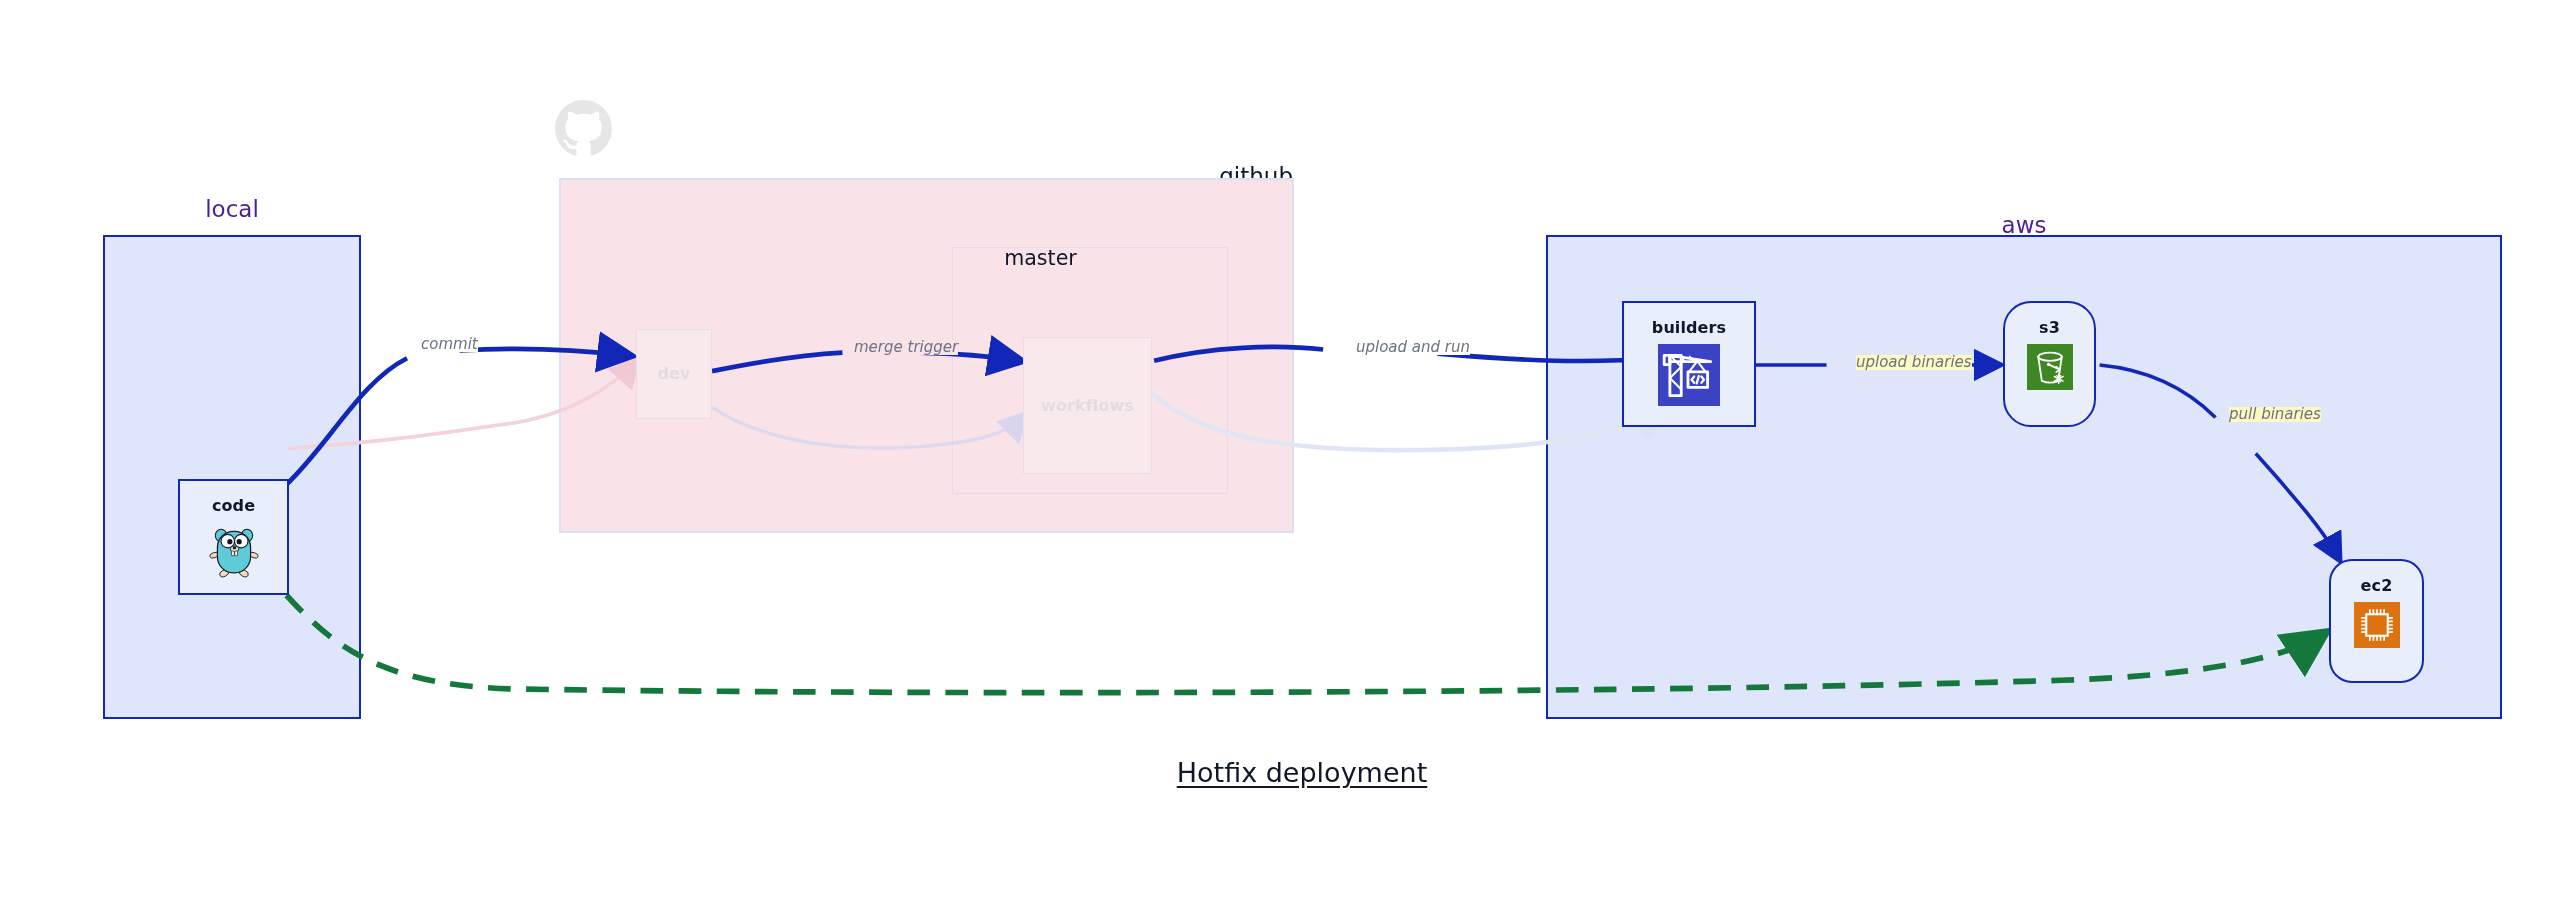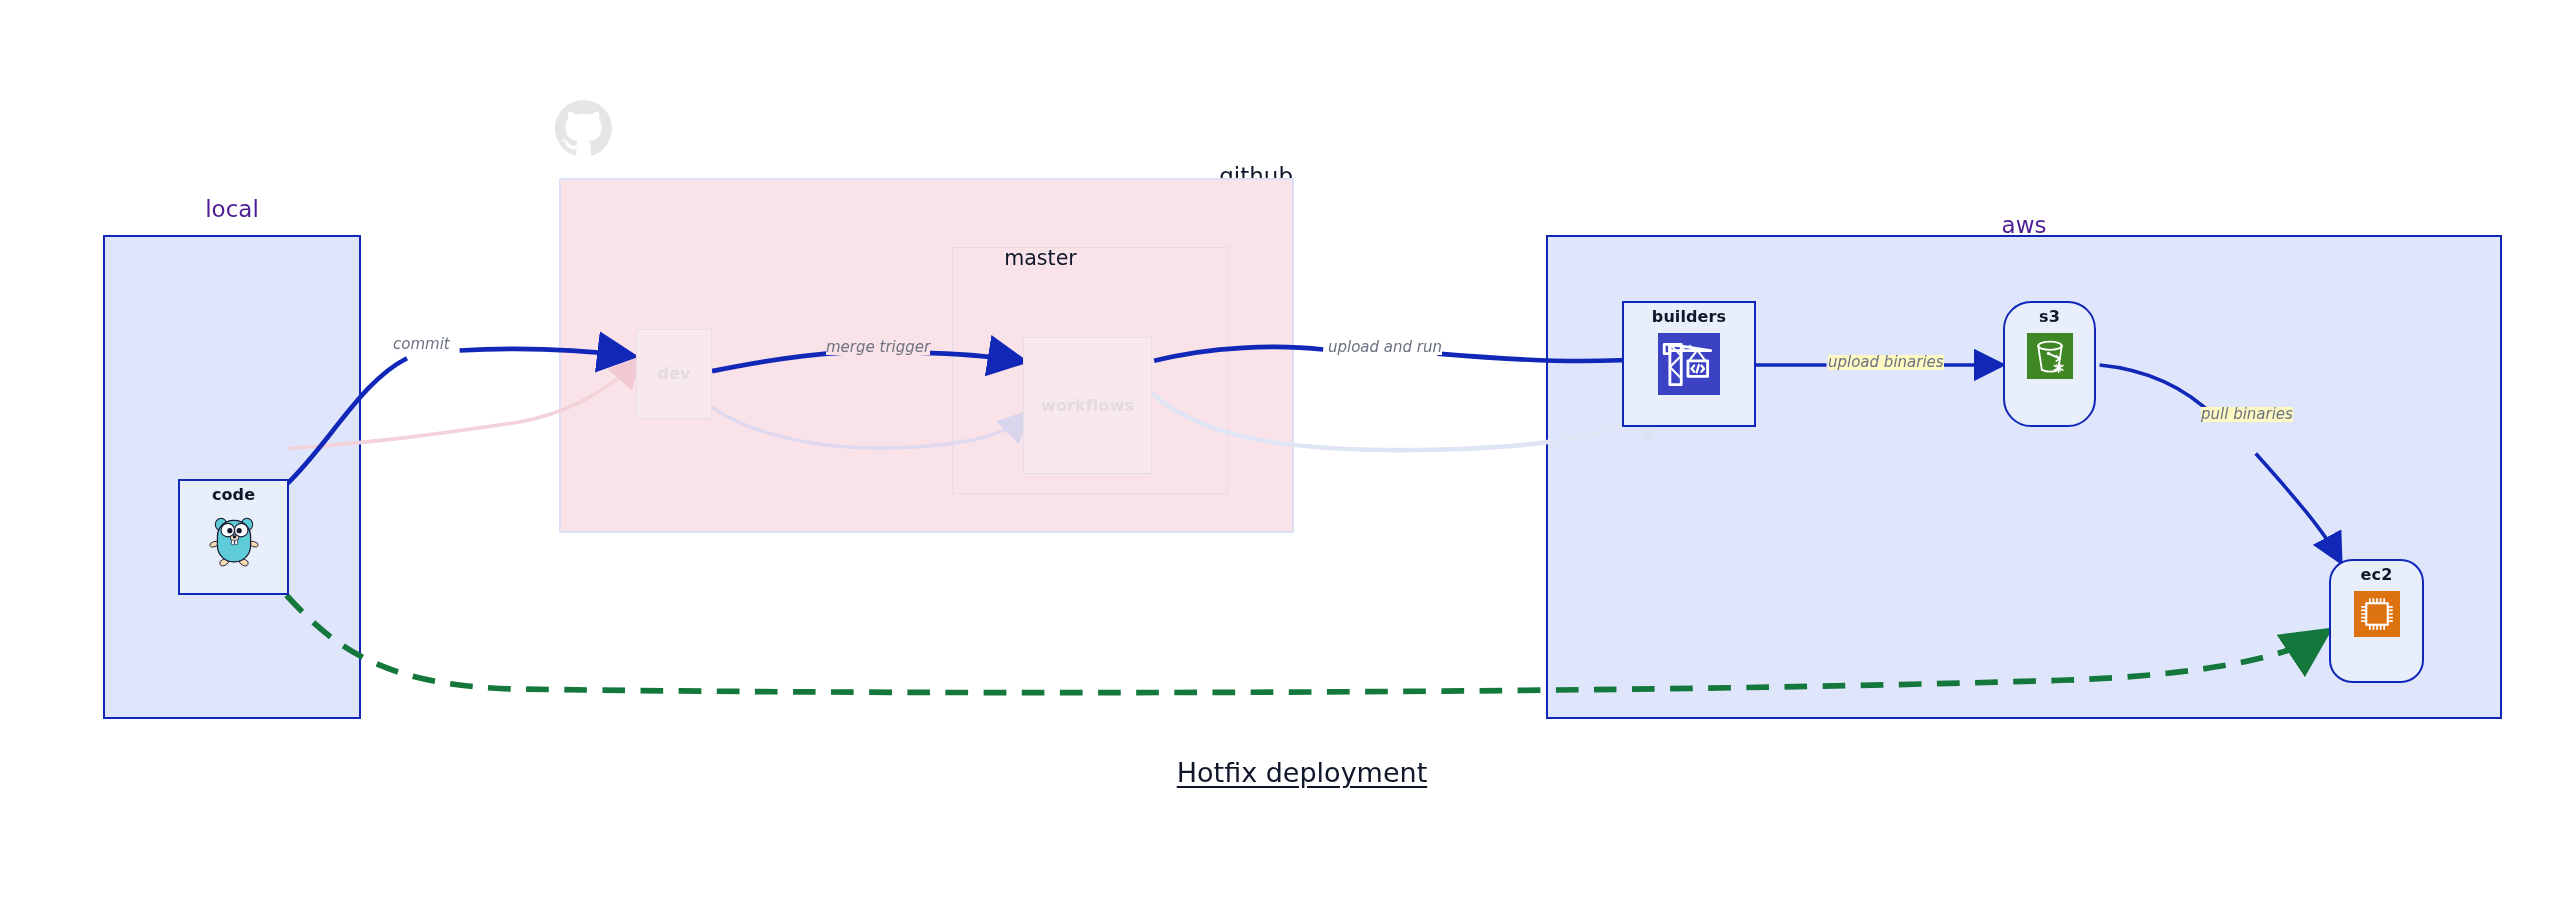--- a/index.html
+++ b/index.html
@@ -45,21 +45,21 @@
   }
 
   
   .node {
     position: absolute;
     border: 2.6px solid #1127b8;
     background: #e9eefb;
     display: flex;
     flex-direction: column;
     align-items: center;
-    padding-top: 6px;
+    padding-top: 17px;
   }
   .node-label {
     font-size: 16px;
     font-weight: bold;
     color: #10172a;
     letter-spacing: 0.1px;
     line-height: 1;
   }
   .node-icon { margin-top: 8.2px; }
 
@@ -80,20 +80,21 @@
 
   
   .edge-label {
     position: absolute;
     font-size: 15px;
     font-style: italic;
     color: #6b7280;
     white-space: nowrap;
     background: #ffffff;
     line-height: 1;
+    margin-left: 28px;
   }
   .edge-label.on-pink { background: #fae3e8; }
   .edge-label.on-blue { background: #fef9c3; }
 
   
   #caption {
     position: absolute;
     left: 0; right: 0;
     top: 757px;
     text-align: center;

